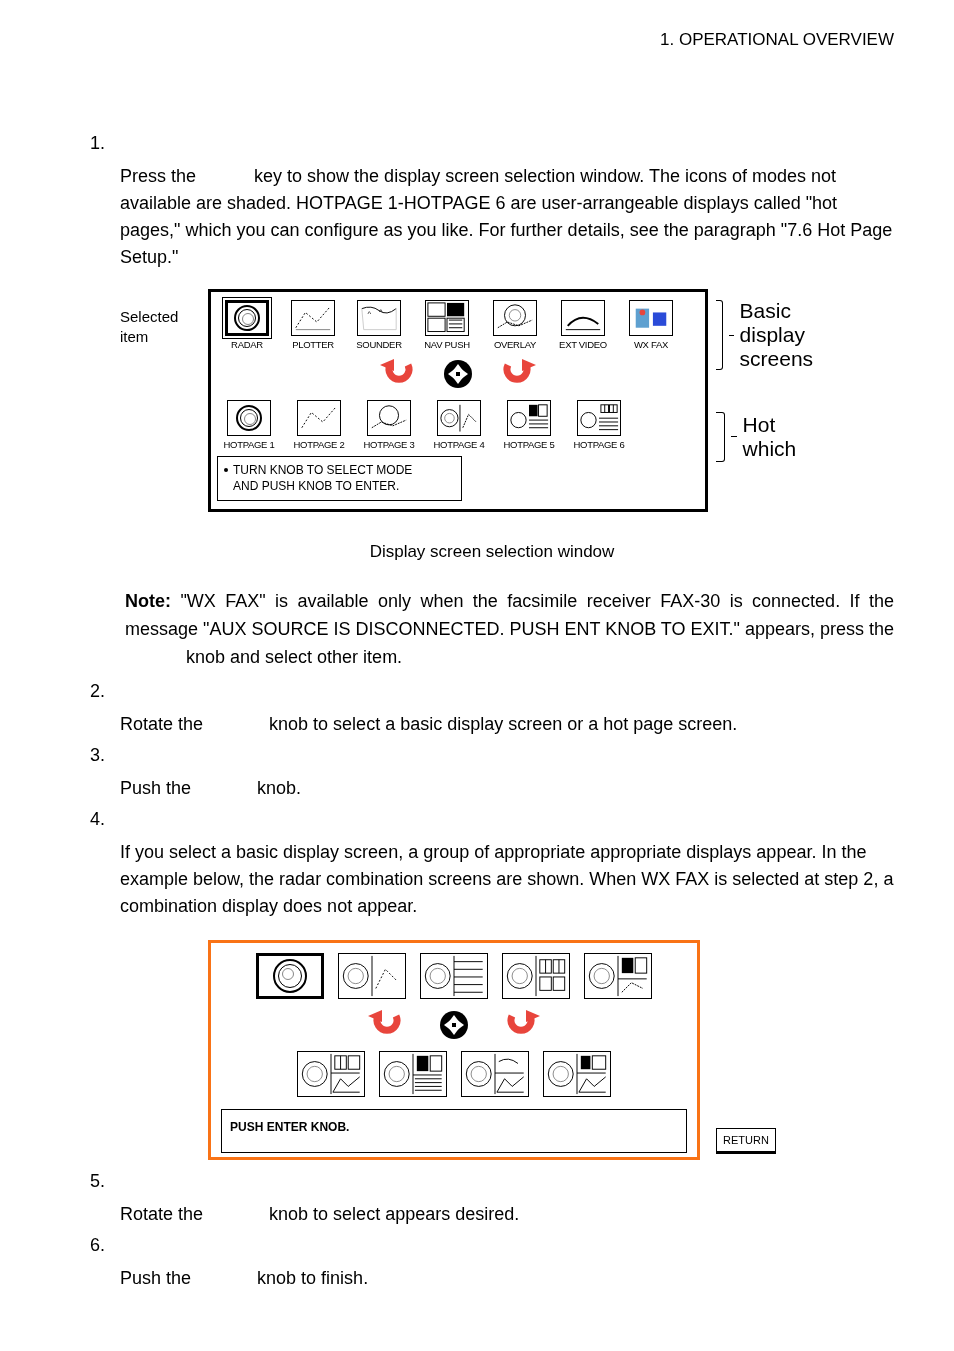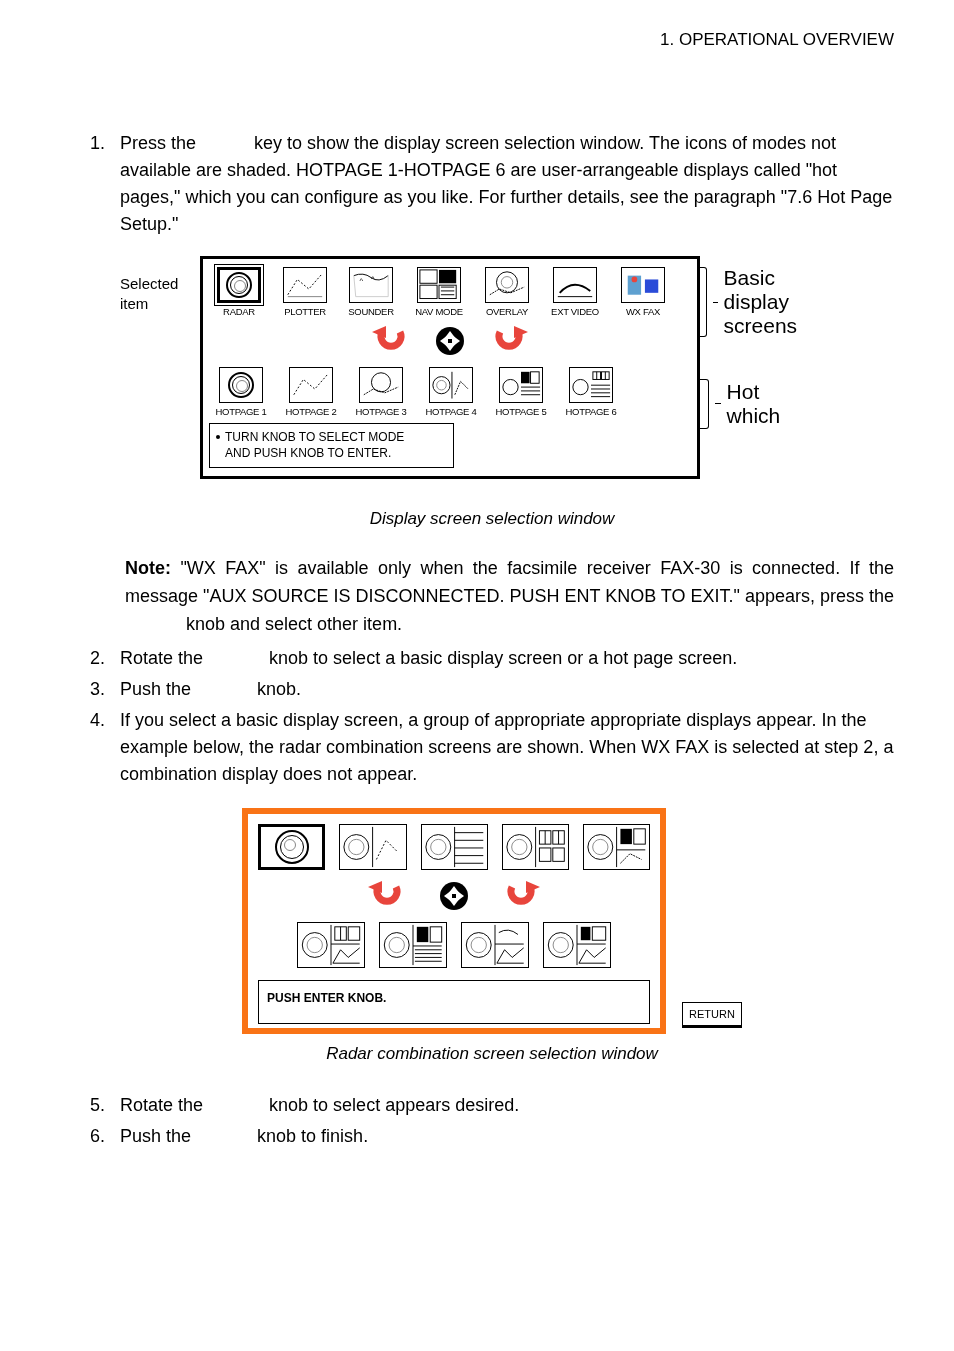--- a/index.html
+++ b/index.html
@@ -29,26 +29,28 @@
     display: flex;
     margin-bottom: 4px;
     line-height: 1.5;
   }
   li .num {
     width: 30px;
     flex-shrink: 0;
   }
   li .body {
     flex: 1;
+    margin-top: 33px;
   }
   .key-gap, .knob-gap { display: inline-block; }
 
   
   .fig1-wrap {
     display: flex;
+    gap: 8px;
     margin: 18px 0 30px 30px;
   }
   .fig1-left {
     width: 80px;
     font-size: 15px;
     padding-top: 18px;
     line-height: 1.35;
     display: flex;
     flex-direction: column;
     align-items: flex-start;
@@ -136,42 +138,41 @@
     height: 50px; width:10px;
     border-right:1px solid #000;
     border-top:1px solid #000;
     border-bottom:1px solid #000;
     border-top-right-radius:3px;
     border-bottom-right-radius:3px;
   }
   .brace-tick { width:6px; height:0; border-top:1px solid #000;}
   .fig1-caption {
     text-align:center;
-    font-style: italic;
     margin: 14px 0 26px 0;
     font-size: 17px;
   }
 
   .note-para {
     margin: 0 0 6px 35px;
     line-height:1.55;
     text-align: justify;
   }
 
   
   .fig2-wrap {
     display:flex;
     align-items:flex-end;
     justify-content:center;
     gap: 16px;
     margin: 20px 0 8px 0;
   }
   .fig2-panel {
-    border: 6px solid #f97316;
-    width: 424px;
+    border: 3px solid #f97316;
+    width: 492px;
     padding: 10px 10px 4px 10px;
   }
   .fig2-row1, .fig2-row2 {
     display:flex;
     gap: 14px;
     justify-content:center;
   }
   .fig2 .arrow-row { gap: 30px; margin:10px 0;}
   .fbox {
     width: 58px; height: 46px;
@@ -274,21 +275,21 @@
               <svg viewBox="0 0 44 36">
                 <rect x="2" y="2" width="18" height="14" fill="none" stroke="#000"></rect>
                 <rect x="22" y="2" width="18" height="14" fill="#000"></rect>
                 <rect x="2" y="18" width="18" height="14" fill="none" stroke="#000"></rect>
                 <rect x="22" y="18" width="18" height="14" fill="none" stroke="#000"></rect>
                 <line x1="24" y1="20" x2="38" y2="20" stroke="#000"></line>
                 <line x1="24" y1="24" x2="38" y2="24" stroke="#000"></line>
                 <line x1="24" y1="28" x2="38" y2="28" stroke="#000"></line>
               </svg>
             </div>
-            <div class="ilabel">NAV MODE</div>
+            <div class="ilabel">NAV PUSH</div>
           </div>
         <div class="icell">
             <div class="ibox">
               <svg viewBox="0 0 44 36">
                 <circle cx="22" cy="15" r="11" fill="none" stroke="#000"></circle>
                 <circle cx="22" cy="15" r="6" fill="none" stroke="#888"></circle>
                 <polyline points="4,28 14,22 26,26 40,20" fill="none" stroke="#000" stroke-dasharray="2 1"></polyline>
               </svg>
             </div>
             <div class="ilabel">OVERLAY</div>
@@ -581,21 +582,20 @@
               <polyline points="36,42 44,28 52,36 64,26" fill="none" stroke="#000"></polyline>
               <line x1="36" y1="42" x2="64" y2="42" stroke="#000"></line>
             </svg>
           </div>
       </div>
 
       <div class="push-box">PUSH ENTER KNOB.</div>
     </div>
     <div class="return-btn">RETURN</div>
   </div>
-  <div class="fig2-caption">Radar combination screen selection window</div>
 
   <ol>
     <li>
       <span class="num">5.</span>
       <span class="body"><span>Rotate the </span><b class="knob-gap" style="width:56px;"></b><span> knob to select appears desired.</span></span>
     </li>
     <li>
       <span class="num">6.</span>
       <span class="body"><span>Push the </span><b class="knob-gap" style="width:56px;"></b><span> knob to finish.</span></span>
     </li>

